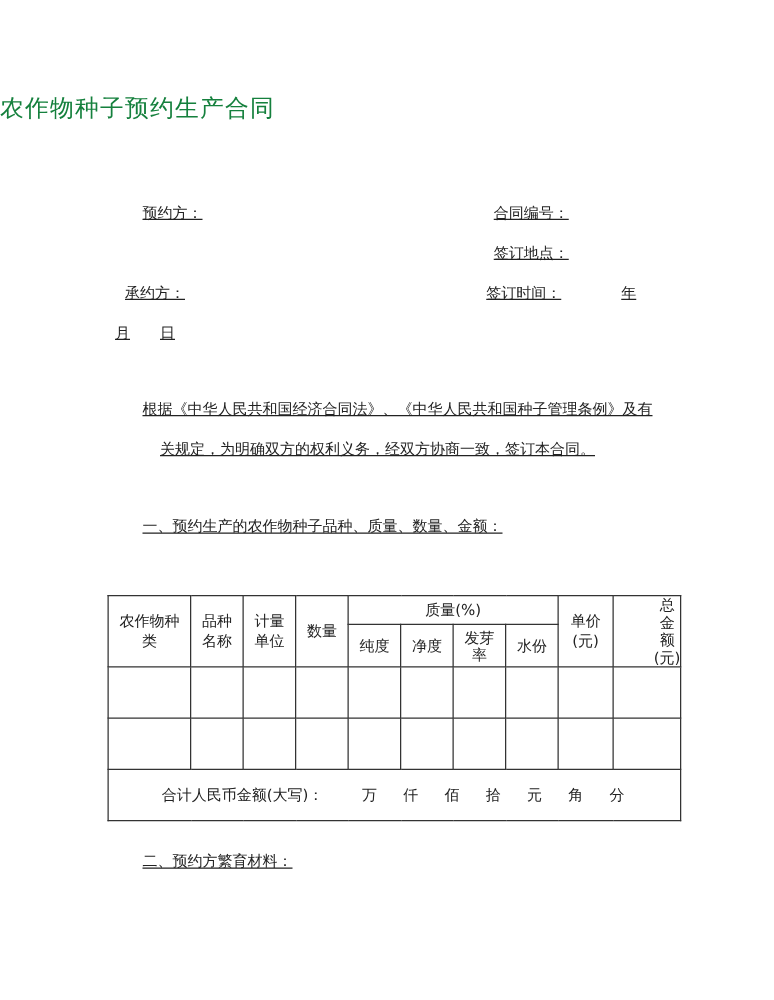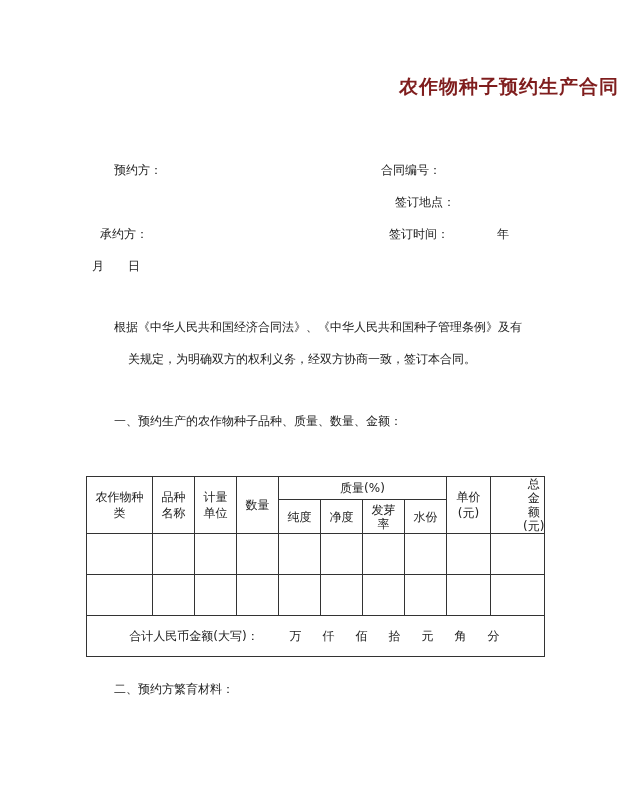--- a/index.html
+++ b/index.html
@@ -1,34 +1,34 @@
 <!DOCTYPE html>
 <html><head>
 <meta charset="utf-8">
 <style>
   html, body { margin:0; padding:0; background:#ffffff; }
   body { width:619px; height:800px; position:relative; overflow:hidden;
          font-family: "DejaVu Sans", "Liberation Sans", sans-serif; color:#1a1a1a; }
   .abs { position:absolute; white-space:nowrap; }
-  .title { left:0; width:619px; top:74px; text-align:right; font-size:19px; font-weight:bold; letter-spacing:1px; color:#7f1d1d; }
-  .t { font-size:12px; color:#222; }
+  .title { left:0; width:619px; top:74px; text-align:left; font-size:19px; font-weight:normal; letter-spacing:1px; color:#15803d; }
+  .t { font-size:12px; color:#222;text-decoration:underline; }
   table.grid { position:absolute; left:86px; top:476px; border-collapse:collapse; table-layout:fixed; }
   table.grid td { border:1px solid #333; font-size:12px; color:#222; text-align:center; vertical-align:middle; padding:0; line-height:16px; }
   .total-row td { text-align:left; }
   .total-line { display:flex; align-items:center; height:40px; padding-left:22px; font-size:12px; color:#222; }
   .total-line .lbl { width:170px; }
   .total-line .unit { width:33px; text-align:center; }
 </style>
 </head>
 <body>
 
 <div class="abs title">农作物种子预约生产合同</div>
 
 <div class="abs t" style="left:114px;top:162px;">预约方：</div>
-<div class="abs t" style="left:381px;top:162px;text-align:right;">合同编号：</div>
+<div class="abs t" style="left:395px;top:162px;text-align:right;">合同编号：</div>
 <div class="abs t" style="left:395px;top:194px;">签订地点：</div>
 <div class="abs t" style="left:100px;top:226px;">承约方：</div>
 <div class="abs t" style="left:389px;top:226px;">签订时间：</div>
 <div class="abs t" style="left:497px;top:226px;">年</div>
 <div class="abs t" style="left:92px;top:258px;">月</div>
 <div class="abs t" style="left:128px;top:258px;">日</div>
 
 <div class="abs t" style="left:114px;top:319px;">根据《中华人民共和国经济合同法》、《中华人民共和国种子管理条例》及有</div>
 <div class="abs t" style="left:92px;top:351px;margin-left:36px;">关规定，为明确双方的权利义务，经双方协商一致，签订本合同。</div>
 

